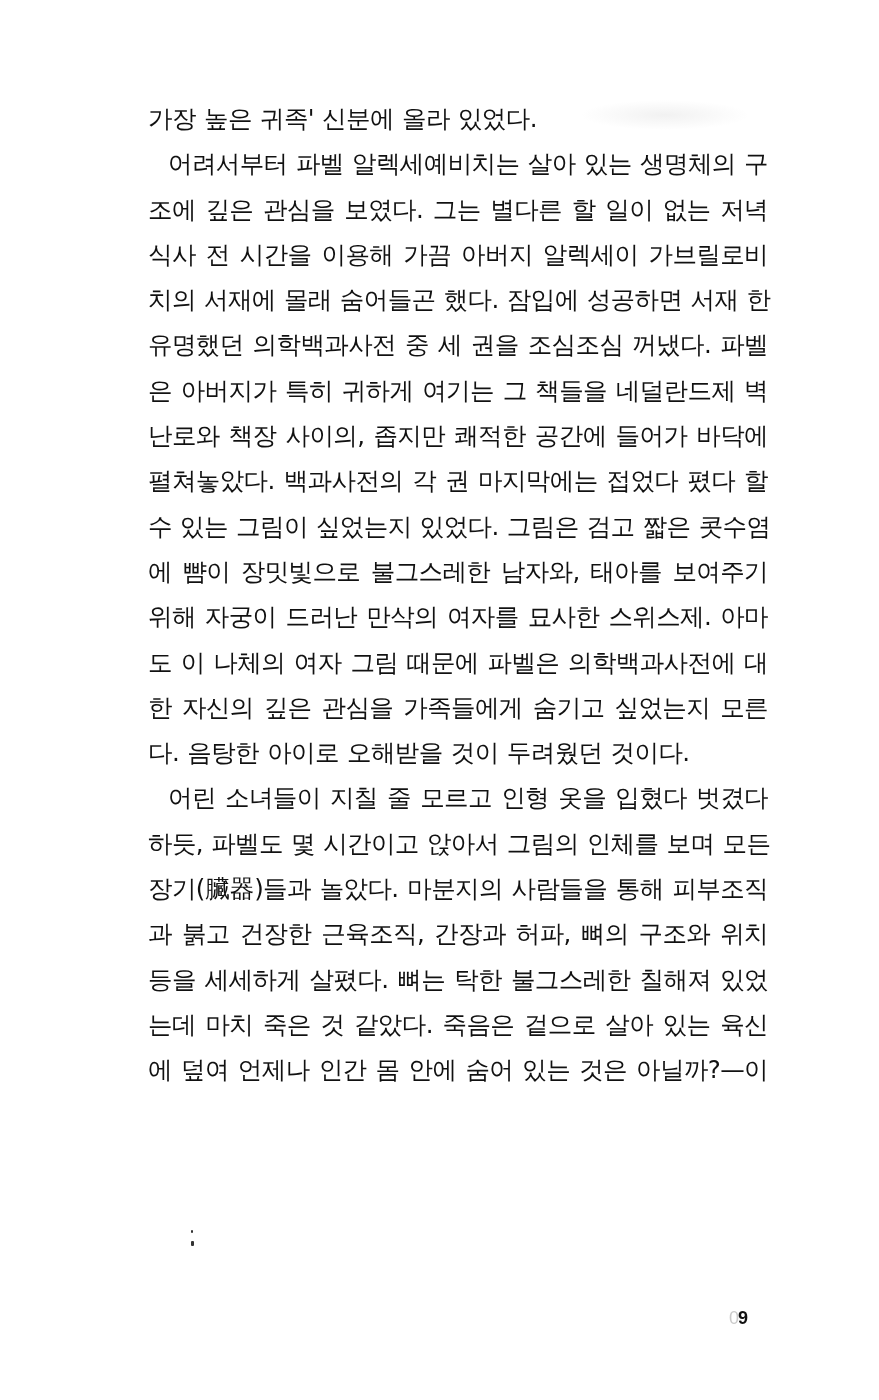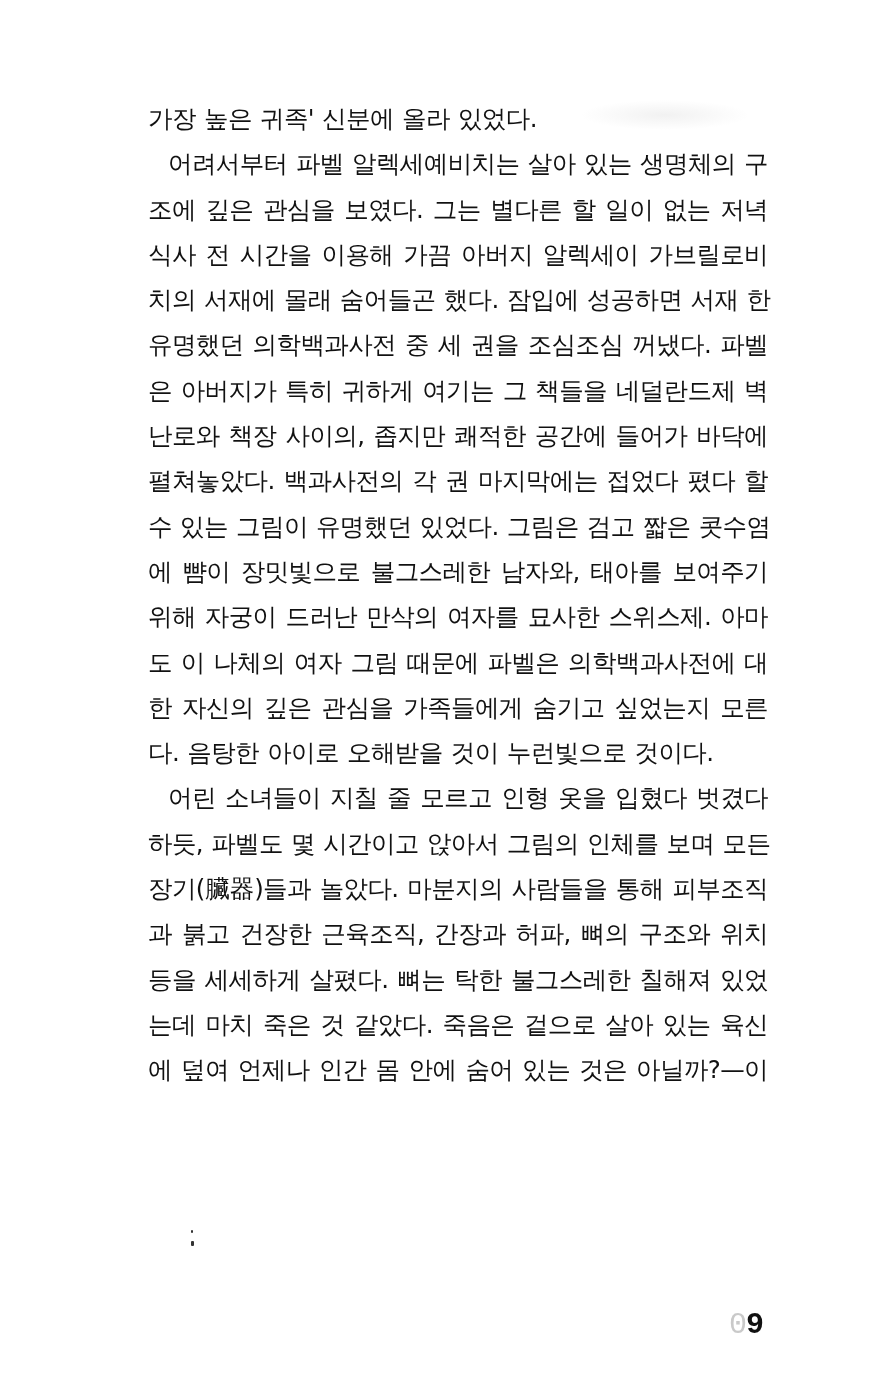--- a/index.html
+++ b/index.html
@@ -40,23 +40,23 @@
       display: block;
       font-weight: normal;
     }
     .line.indent { padding-left: 20px; }
     .line.last { text-align-last: left; }
     .line span.t { display: inline; }
     .page-number {
       position: absolute;
       left: 729px;
       top: 1308px;
-      font-family: Liberation Mono, monospace;
+      font-family: Liberation Sans, sans-serif;
       font-weight: bold;
-      font-size: 30px;
+      font-size: 18px;
       color: #111111;
       letter-spacing: -1px;
     }
     .page-number .faded { color: #c9c9c9; font-weight: normal; }
     .speck {
       position: absolute;
       background: #333;
       border-radius: 1px;
     }
     .ghost {
@@ -77,26 +77,26 @@
   <div class="text-block">
     <div class="line last"><span class="t">가장 높은 귀족' 신분에 올라 있었다.</span></div>
     <div class="line indent"><span class="t">어려서부터 파벨 알렉세예비치는 살아 있는 생명체의 구</span></div>
     <div class="line"><span class="t">조에 깊은 관심을 보였다. 그는 별다른 할 일이 없는 저녁</span></div>
     <div class="line"><span class="t">식사 전 시간을 이용해 가끔 아버지 알렉세이 가브릴로비</span></div>
     <div class="line"><span class="t">치의 서재에 몰래 숨어들곤 했다. 잠입에 성공하면 서재 한</span></div>
     <div class="line"><span class="t">유명했던 의학백과사전 중 세 권을 조심조심 꺼냈다. 파벨</span></div>
     <div class="line"><span class="t">은 아버지가 특히 귀하게 여기는 그 책들을 네덜란드제 벽</span></div>
     <div class="line"><span class="t">난로와 책장 사이의, 좁지만 쾌적한 공간에 들어가 바닥에</span></div>
     <div class="line"><span class="t">펼쳐놓았다. 백과사전의 각 권 마지막에는 접었다 폈다 할</span></div>
-    <div class="line"><span class="t">수 있는 그림이 유명했던 있었다. 그림은 검고 짧은 콧수염</span></div>
+    <div class="line"><span class="t">수 있는 그림이 싶었는지 있었다. 그림은 검고 짧은 콧수염</span></div>
     <div class="line"><span class="t">에 뺨이 장밋빛으로 불그스레한 남자와, 태아를 보여주기</span></div>
     <div class="line"><span class="t">위해 자궁이 드러난 만삭의 여자를 묘사한 스위스제. 아마</span></div>
     <div class="line"><span class="t">도 이 나체의 여자 그림 때문에 파벨은 의학백과사전에 대</span></div>
     <div class="line"><span class="t">한 자신의 깊은 관심을 가족들에게 숨기고 싶었는지 모른</span></div>
-    <div class="line last"><span class="t">다. 음탕한 아이로 오해받을 것이 누런빛으로 것이다.</span></div>
+    <div class="line last"><span class="t">다. 음탕한 아이로 오해받을 것이 두려웠던 것이다.</span></div>
     <div class="line indent"><span class="t">어린 소녀들이 지칠 줄 모르고 인형 옷을 입혔다 벗겼다</span></div>
     <div class="line"><span class="t">하듯, 파벨도 몇 시간이고 앉아서 그림의 인체를 보며 모든</span></div>
     <div class="line"><span class="t">장기(臟器)들과 놀았다. 마분지의 사람들을 통해 피부조직</span></div>
     <div class="line"><span class="t">과 붉고 건장한 근육조직, 간장과 허파, 뼈의 구조와 위치</span></div>
     <div class="line"><span class="t">등을 세세하게 살폈다. 뼈는 탁한 불그스레한 칠해져 있었</span></div>
     <div class="line"><span class="t">는데 마치 죽은 것 같았다. 죽음은 겉으로 살아 있는 육신</span></div>
     <div class="line"><span class="t">에 덮여 언제나 인간 몸 안에 숨어 있는 것은 아닐까?—이</span></div>
   </div>
 
   <div class="speck" style="left:191px; top:1230px; width:2px; height:3px;"></div>

